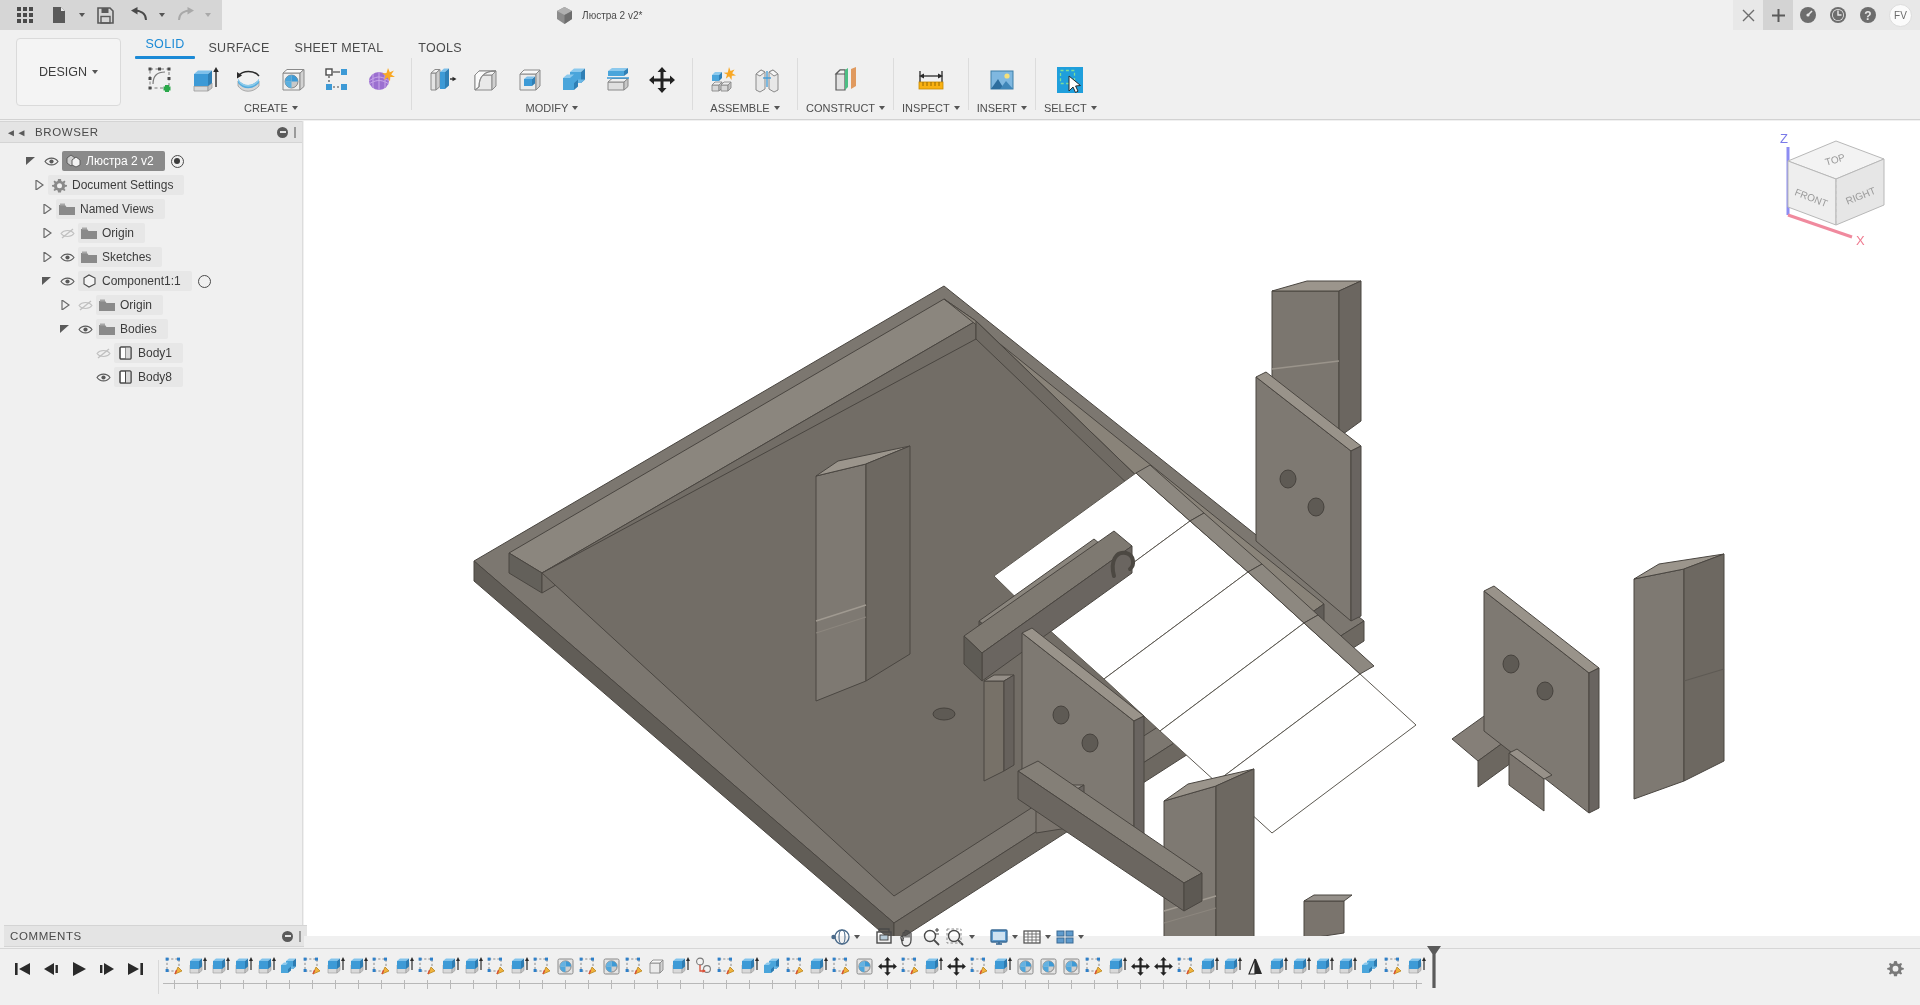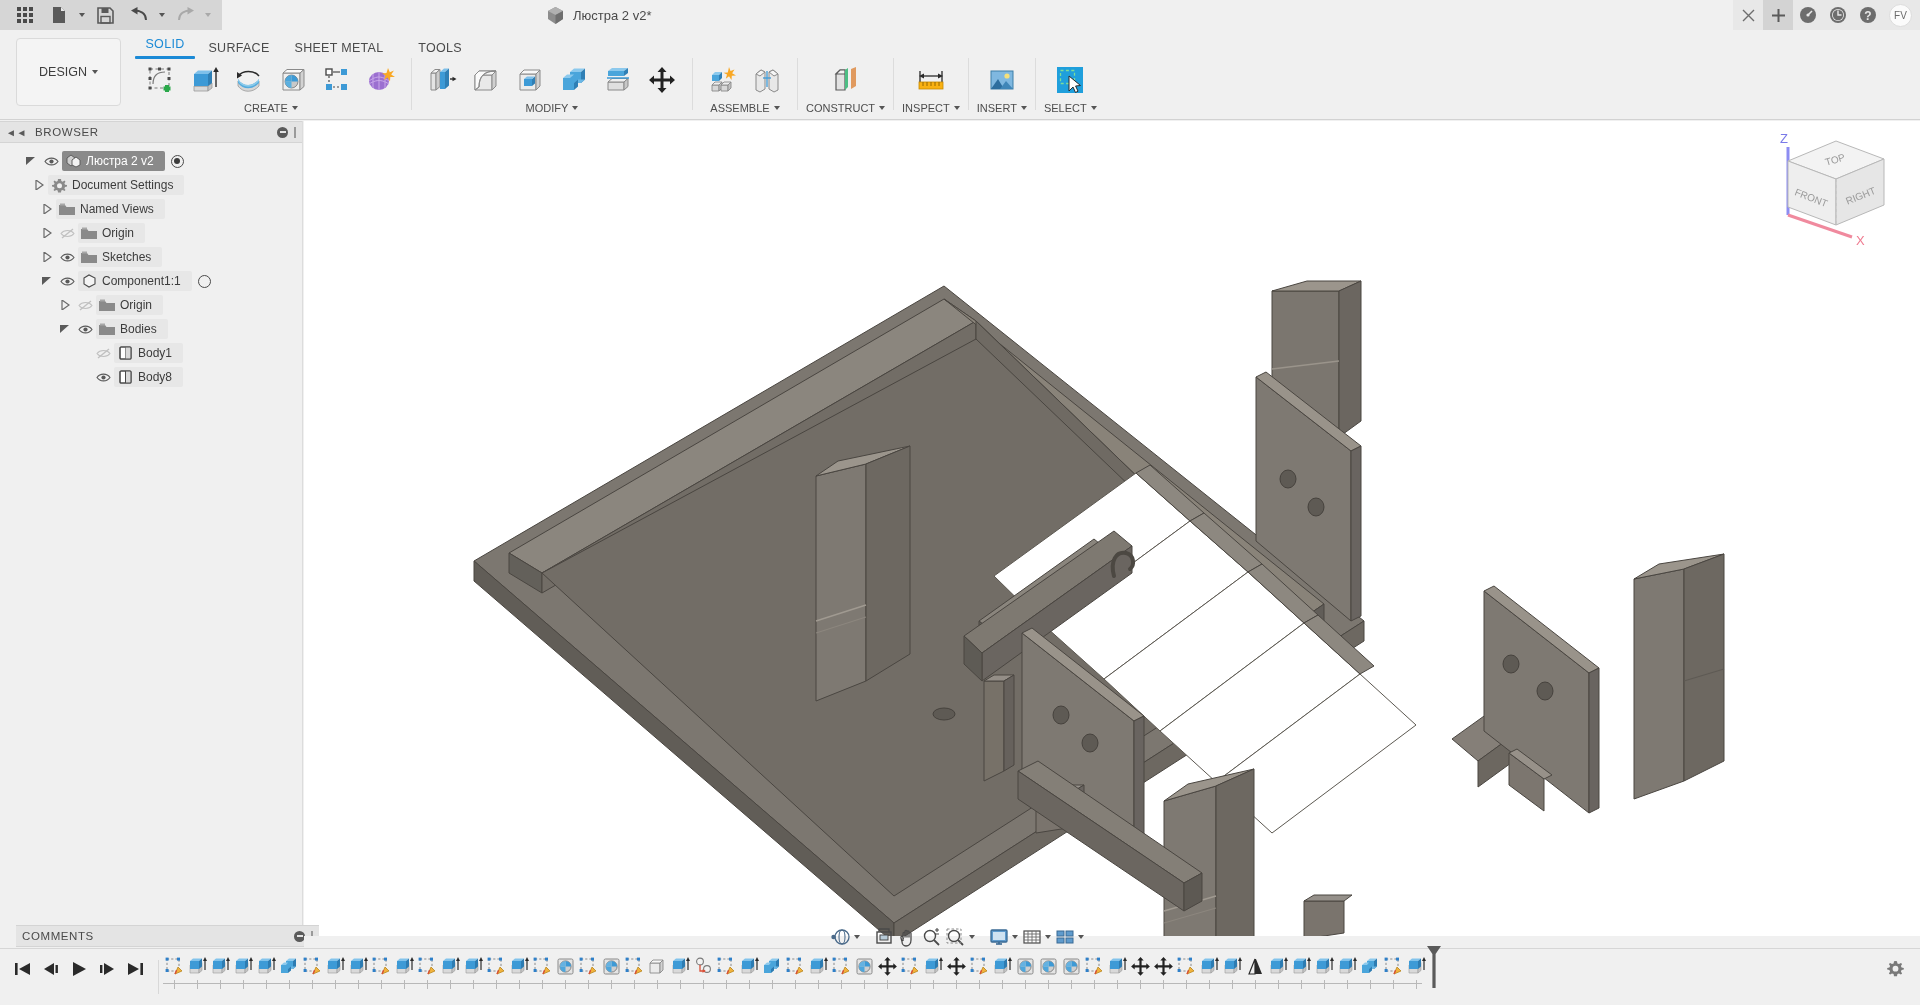--- a/index.html
+++ b/index.html
@@ -25,21 +25,21 @@
     width: 34px; height: 30px; display: flex; align-items: center; justify-content: center;
     cursor: pointer;
   }
   .qat-btn svg { display: block; }
   .qat-caret { width: 12px; height: 30px; display:flex; align-items:center; justify-content:center; cursor:pointer;}
   .caret-dn { width:0;height:0;border-left:3.5px solid transparent;border-right:3.5px solid transparent;border-top:4px solid #555; }
   .caret-dn.light { border-top-color:#a9a9a9; }
 
   .title-center {
     flex: 1; display: flex; align-items: center; justify-content: center;
-    gap: 10px; font-size: 13px; color: #4a4a4a;
+    gap: 10px; font-size: 10px; color: #4a4a4a;
     background: #f0f0f0;
   }
   .title-tabfill{ background:#f0f0f0; flex:1; height:30px;}
   .title-right {
     display: flex; align-items: center; background: #e8e8e8; height: 30px;
   }
   .tb-ico { width: 30px; height: 30px; display:flex; align-items:center; justify-content:center; cursor:pointer; color:#6d6d6d;}
   .tb-plus { width: 30px; height: 30px; background:#d3d3d3; display:flex;align-items:center;justify-content:center;cursor:pointer;}
   .avatar {
     width: 23px; height: 23px; border-radius: 50%; background: #fbfbfb;
@@ -116,21 +116,21 @@
   .canvas {
     position: absolute; left: 304px; top: 121px; width: 1616px; height: 815px;
     background: #ffffff; overflow: hidden;
   }
 
   
   .viewcube { position: absolute; right: 26px; top: 8px; width: 130px; height: 120px; cursor:pointer;}
 
   
   .comments {
-    position: absolute; left: 16px; top: 925px; width: 303px; height: 22px;
+    position: absolute; left: 4px; top: 925px; width: 303px; height: 22px;
     background: #e4e4e4; border-top: 1px solid #d4d4d4; border-bottom:1px solid #d4d4d4;
     display: flex; align-items: center; padding: 0 6px;
     font-size: 11.5px; color: #4a4a4a; letter-spacing:.6px;
   }
 
   
   .navbar {
     position: absolute; left: 829px; top: 925px; width: 265px; height: 24px;
     display: flex; align-items: center; gap: 0;
   }

